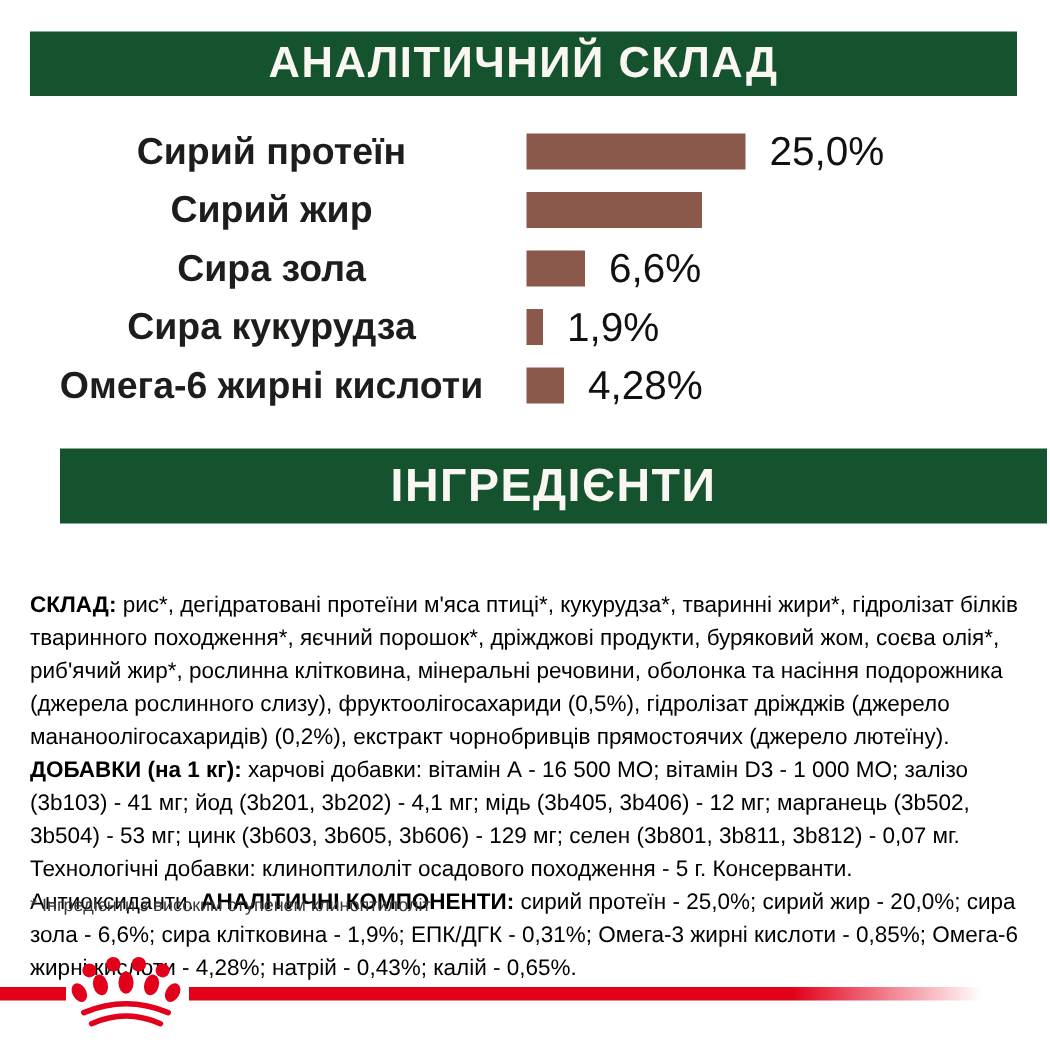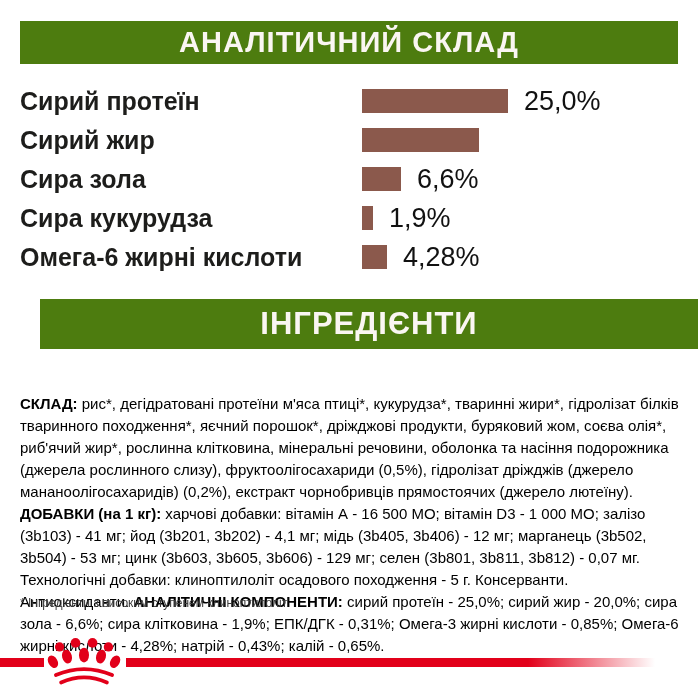--- a/index.html
+++ b/index.html
@@ -1,30 +1,30 @@
 <!DOCTYPE html>
 <html><head>
 <meta charset="utf-8">
 <style>
   html,body { margin:0; padding:0; background:#ffffff; }
   .page {
     position:relative; width:700px; height:700px; background:#ffffff;
     font-family:"Liberation Sans", sans-serif; color:#1d1d1b; overflow:hidden;
   }
   .band {
-    position:absolute; left:20px; width:658px; background:#4d7c0f;
+    position:absolute; left:20px; width:658px; background:#14532d;
     color:#faf6f2; text-align:center; font-weight:bold; letter-spacing:1px;
   }
   .band-analytical { top:21px; height:43px; line-height:43px; font-size:29px; }
   .band-ingredients { top:299px; height:50px; line-height:50px; font-size:31px;margin-left:20px; }
 
   .chart { position:absolute; top:89px; left:20px; width:660px; }
   .chart-row { display:flex; align-items:center; height:24px; margin-bottom:15px; }
   .chart-label {
-    width:322px; text-align:left; padding-right:20px; font-size:25px;
+    width:322px; text-align:center; padding-right:9px; font-size:25px;
     font-weight:bold; white-space:nowrap; color:#1d1d1b;
   }
   .chart-bar { height:24px; background:#8b594c; flex:0 0 auto; }
   .chart-value {
     margin-left:16px; font-size:27px; font-weight:normal; white-space:nowrap; color:#111111;
   }
 
   .ingredients-text {
     position:absolute; top:357px; left:20px; width:660px;
     font-size:15px; line-height:22px; color:#000000; text-align:left;margin-top:36px;

